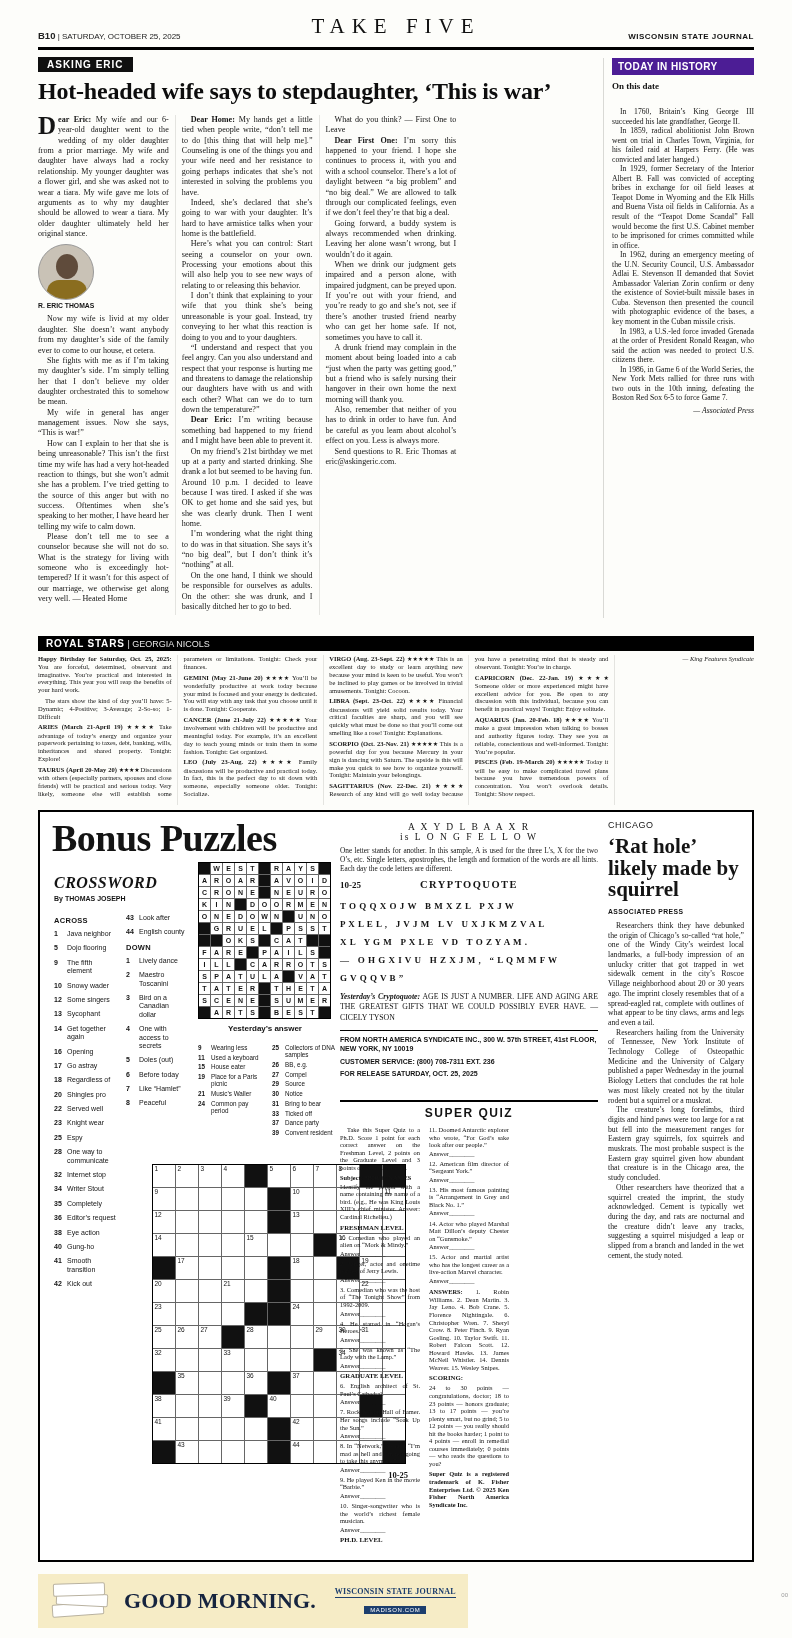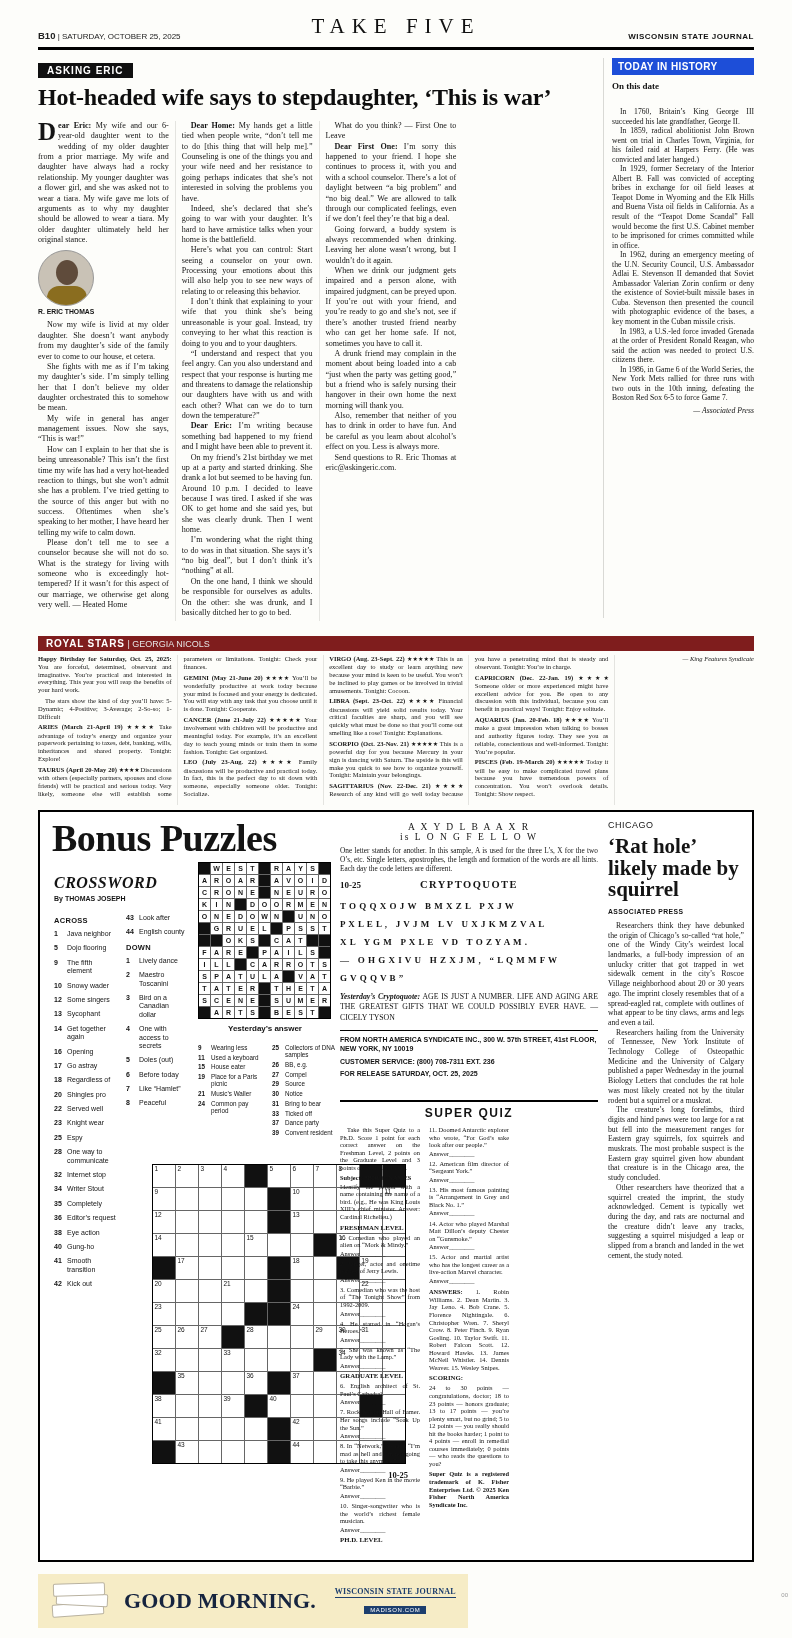--- a/index.html
+++ b/index.html
@@ -7,45 +7,45 @@
   .page{position:relative;width:792px;height:1638px;background:#fdfdfa;margin:0 auto;overflow:hidden}
 
   
   .masthead{position:absolute;left:38px;right:38px;top:6px;height:44px;border-bottom:3px solid #000}
   .mh-left{position:absolute;left:0;bottom:6px;font-family:"Liberation Sans",sans-serif;font-size:8px;color:#222}
   .mh-left b{font-size:9.5px}
   .mh-center{position:absolute;left:0;right:0;top:8px;text-align:center;font-size:21px;letter-spacing:7px;color:#111}
   .mh-right{position:absolute;right:0;bottom:6px;font-family:"Liberation Sans",sans-serif;font-size:8px;font-weight:bold;letter-spacing:.5px}
 
   
-  .eric{position:absolute;left:38px;top:60px;width:562px}
+  .eric{position:absolute;left:38px;top:54px;width:562px}
   .kicker{display:inline-block;background:#101010;color:#fff;font-family:"Liberation Sans",sans-serif;font-weight:bold;font-size:10px;letter-spacing:1px;padding:2px 9px}
   .eric h1{font-size:24px;font-weight:bold;margin-top:6px;letter-spacing:-.2px;color:#0d0d0d}
   .eric-cols{margin-top:10px;height:500px;column-count:4;column-gap:13px;column-rule:1px solid #e4e4e0;column-fill:auto;font-size:8.1px;line-height:1.28;text-align:justify;overflow:hidden}
   .para{text-indent:9px}
   .para .lead{font-weight:bold}
   .para.drop{text-indent:0}
   .para.drop::first-letter{float:left;font-size:25px;line-height:.82;font-weight:bold;padding:1px 2px 0 0}
   .photo-wrap{margin:5px 0 4px;break-inside:avoid}
   .avatar{width:56px;height:56px;border-radius:50%;background:#c9c2b6;position:relative;overflow:hidden;border:1px solid #999}
   .avatar .a-head{position:absolute;left:17px;top:9px;width:22px;height:25px;border-radius:50%;background:#5f4b3b}
   .avatar .a-body{position:absolute;left:8px;top:35px;width:40px;height:24px;border-radius:12px 12px 0 0;background:#8a6d1f}
   .photo-cap{font-family:"Liberation Sans",sans-serif;font-weight:bold;font-size:6.8px;margin-top:2px;width:60px;line-height:1.2}
 
   
   .history{position:absolute;left:612px;top:58px;width:142px}
   .history::before{content:"";position:absolute;left:-9px;top:0;height:560px;width:1px;background:#d9d9d5}
-  .hist-bar{background:#1d4ed8;color:#fff;font-family:"Liberation Sans",sans-serif;font-weight:bold;font-size:10px;letter-spacing:.4px;padding:3px 6px}
+  .hist-bar{background:#4c1d95;color:#fff;font-family:"Liberation Sans",sans-serif;font-weight:bold;font-size:10px;letter-spacing:.4px;padding:3px 6px}
   .hist-sub{font-weight:bold;font-size:9px;margin:6px 0 16px}
   .history p{font-size:7.7px;line-height:1.24;text-align:justify;text-indent:8px}
   .hist-credit{font-style:italic;text-align:right;font-size:7.7px;margin-top:3px}
 
   
   .stars{position:absolute;left:38px;top:636px;width:716px}
-  .stars-bar{background:#7f1d1d;color:#fff;font-family:"Liberation Sans",sans-serif;font-size:10px;padding:2px 8px}
+  .stars-bar{background:#000000;color:#fff;font-family:"Liberation Sans",sans-serif;font-size:10px;padding:2px 8px}
   .stars-bar b{letter-spacing:.8px}
   .stars-bar span{color:#e4e4e4;font-size:9px}
   .stars-cols{margin-top:4px;height:150px;column-count:5;column-gap:12px;column-rule:1px solid #e4e4e0;column-fill:auto;font-size:6.5px;line-height:1.2;text-align:justify;overflow:hidden}
   .sign{margin-bottom:3px}
   .sign-name{font-weight:bold}
   .stars-glyphs{font-size:6px;letter-spacing:-.5px}
   .stars-note{margin-bottom:3px;text-indent:7px}
   .stars-credit{font-style:italic;text-align:right;margin-top:2px}
 
   

